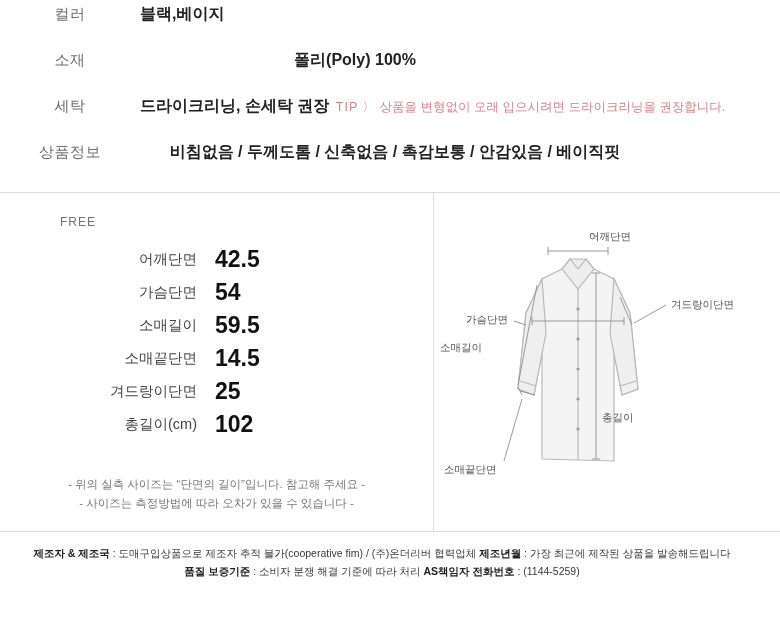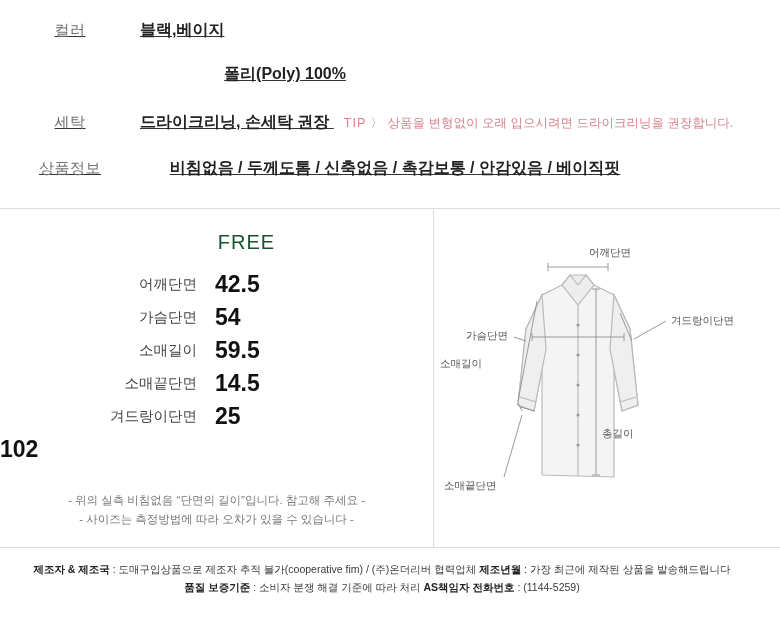--- a/index.html
+++ b/index.html
@@ -17,22 +17,21 @@
   }
   .page {
     position: relative;
     width: 780px;
     height: 640px;
   }
 
   
   .spec-table {
     width: 780px;
-    padding: 18px 0 6px 0;
-    text-decoration: underline;
+    padding: 2px 0 6px 0;
   }
   .spec-row {
     display: flex;
     align-items: baseline;
     min-height: 46px;
   }
   .spec-label {
     width: 140px;
     text-align: center;
     font-size: 15px;
@@ -47,21 +46,21 @@
     color: #222222;
     padding-right: 16px;
   }
   .spec-row.r1 .spec-value { padding-right: 210px; }
   .spec-row.r2 .spec-value { text-align: center; padding-right: 210px; }
   .spec-row.r3 .spec-value { text-align: left; }
   .spec-row.r4 .spec-value { text-align: center; padding-right: 130px; }
 
   .tip {
     display: inline-block;
-    margin-left: 10px;
+    margin-left: 2px;
     font-size: 12.5px;
     font-weight: normal;
     color: #d4838b;
     letter-spacing: 0;
     vertical-align: baseline;
   }
   .tip .tip-mark { letter-spacing: 1px; }
 
   
   .mid {
@@ -77,23 +76,23 @@
     border-right: 1px solid #dcdcdc;
     position: relative;
     padding-top: 22px;
   }
   .mid-right {
     flex: 1;
     position: relative;
   }
 
   .size-header {
-    text-align: center;
-    font-size: 20px;
-    color: #14532d;
+    text-align: left;
+    font-size: 12px;
+    color: #737373;
     letter-spacing: 1px;
     padding-left: 60px;
     margin-bottom: 14px;
   }
   .size-row {
     display: flex;
     align-items: center;
     height: 33px;
   }
   .size-name {
@@ -158,20 +157,21 @@
 <div class="page">
 
   <div class="spec-table">
 
     <div class="spec-row r1">
       <div class="spec-label">컬러</div>
       <div class="spec-value">블랙,베이지</div>
     </div>
 
     <div class="spec-row r2">
+      <div class="spec-label">소재</div>
       <div class="spec-value">폴리(Poly) 100%</div>
     </div>
 
     <div class="spec-row r3">
       <div class="spec-label">세탁</div>
       <div class="spec-value">
         <span>드라이크리닝, 손세탁 권장</span>
         <span class="tip">
           <span class="tip-mark">TIP 〉</span>
           <span>상품을 변형없이 오래 입으시려면 드라이크리닝을 권장합니다.</span>
@@ -205,25 +205,26 @@
       </div>
       <div class="size-row">
         <div class="size-name">소매끝단면</div>
         <div class="size-val">14.5</div>
       </div>
       <div class="size-row">
         <div class="size-name">겨드랑이단면</div>
         <div class="size-val">25</div>
       </div>
       <div class="size-row">
+        <div class="size-name">총길이(cm)</div>
         <div class="size-val">102</div>
       </div>
 
       <div class="notes">
-        <div>- 위의 실측 비침없음 “단면의 길이”입니다. 참고해 주세요 -</div>
+        <div>- 위의 실측 사이즈는 “단면의 길이”입니다. 참고해 주세요 -</div>
         <div>- 사이즈는 측정방법에 따라 오차가 있을 수 있습니다 -</div>
       </div>
     </div>
 
     <div class="mid-right">
       <div class="diagram">
         <svg width="345" height="339" viewBox="0 0 345 339" xmlns="http://www.w3.org/2000/svg">
           <g fill="none" stroke="#b9b9b9" stroke-width="1.2">
 
             <path d="M128 76 L108 86 L92 120 L84 196 L100 202 L108 160 L108 266 L180 268 L180 160 L188 202 L204 196 L196 120 L180 86 L160 76 Z" fill="#f4f4f4"></path>

